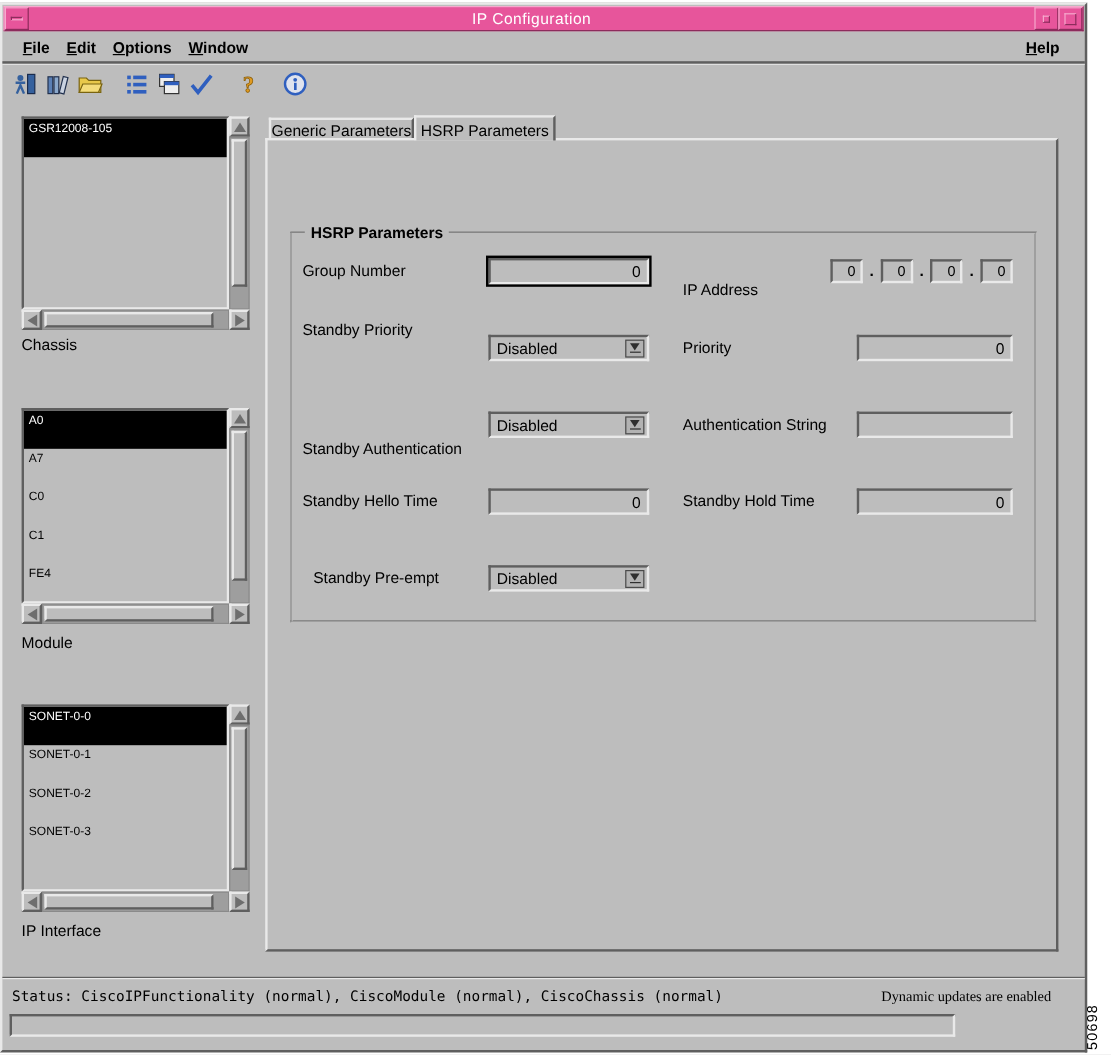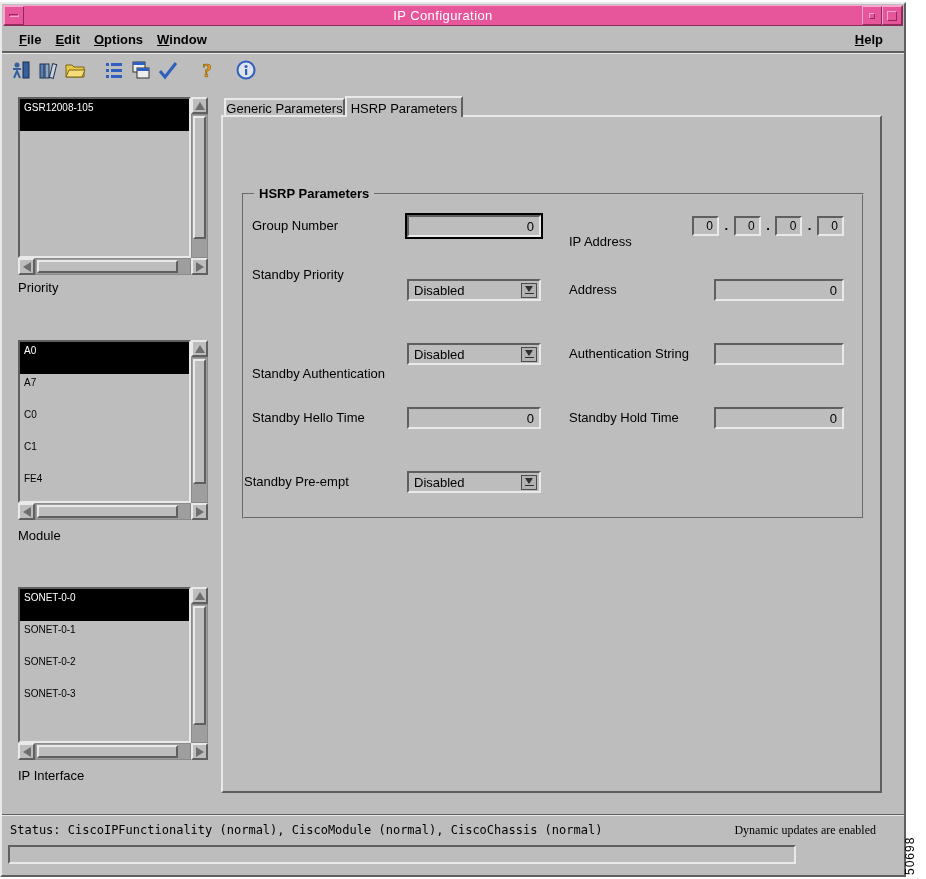--- a/index.html
+++ b/index.html
@@ -200,21 +200,21 @@
             <span class="tri tri-left"></span>
           </div>
         <div class="trough-h">
             <div class="thumb-h"></div>
           </div>
         <div class="sb-btn">
             <span class="tri tri-right"></span>
           </div>
       </div>
     </div>
-    <div class="list-label" style="left:16px;top:193px;">Priority</div>
+    <div class="list-label" style="left:16px;top:193px;">Chassis</div>
 
     <div class="listbox" style="left:16px;top:253px;width:190px;height:180px;">
       <div class="list-area sunken">
           <div class="list-item selected">A0</div>
           <div class="list-item">A7</div>
           <div class="list-item">C0</div>
           <div class="list-item">C1</div>
           <div class="list-item">FE4</div>
           <div class="list-item">GM6</div>
           <div class="list-item">GM26</div>
@@ -293,40 +293,40 @@
         </div>
 
         <span class="flabel" style="left:8px;top:69px;text-align:center;">Standby Priority</span>
         <div class="combo" style="left:163px;top:84px;width:134px;">
           <span class="combo-text">Disabled</span>
           <span class="combo-btn">
               <span class="combo-tri"></span>
               <span class="combo-line"></span>
             </span>
         </div>
-        <span class="flabel" style="left:325px;top:84px;">Address</span>
+        <span class="flabel" style="left:325px;top:84px;">Priority</span>
         <input class="text-input" style="left: 470px; top: 84px; width: 130px;" value="0">
 
         <span class="flabel" style="left:8px;top:148px;margin-top:20px;">Standby Authentication</span>
         <div class="combo" style="left:163px;top:148px;width:134px;">
           <span class="combo-text">Disabled</span>
           <span class="combo-btn">
               <span class="combo-tri"></span>
               <span class="combo-line"></span>
             </span>
         </div>
         <span class="flabel" style="left:325px;top:148px;">Authentication String</span>
         <input class="text-input" style="left: 470px; top: 148px; width: 130px;" value="">
 
         <span class="flabel" style="left:8px;top:212px;">Standby Hello Time</span>
         <input class="text-input" style="left: 163px; top: 212px; width: 134px;" value="0">
         <span class="flabel" style="left:325px;top:212px;">Standby Hold Time</span>
         <input class="text-input" style="left: 470px; top: 212px; width: 130px;" value="0">
 
-        <span class="flabel" style="left:0;top:276px;">Standby Pre-empt</span>
+        <span class="flabel" style="left:17px;top:276px;">Standby Pre-empt</span>
         <div class="combo" style="left:163px;top:276px;width:134px;">
           <span class="combo-text">Disabled</span>
           <span class="combo-btn">
               <span class="combo-tri"></span>
               <span class="combo-line"></span>
             </span>
         </div>
       </div>
     </div>
 

